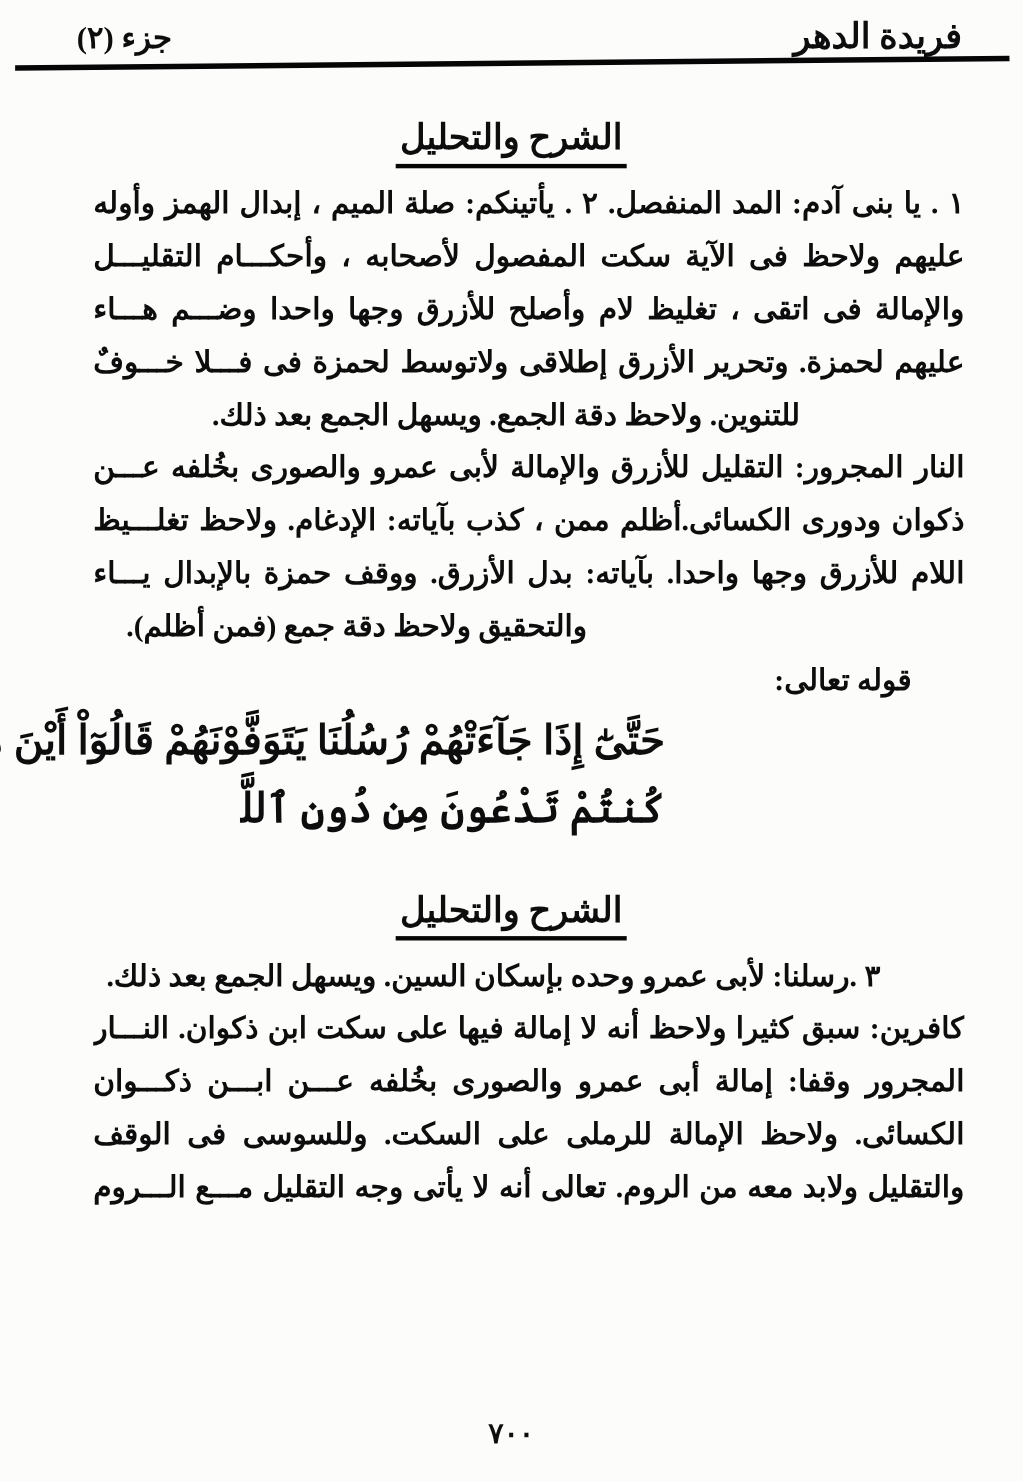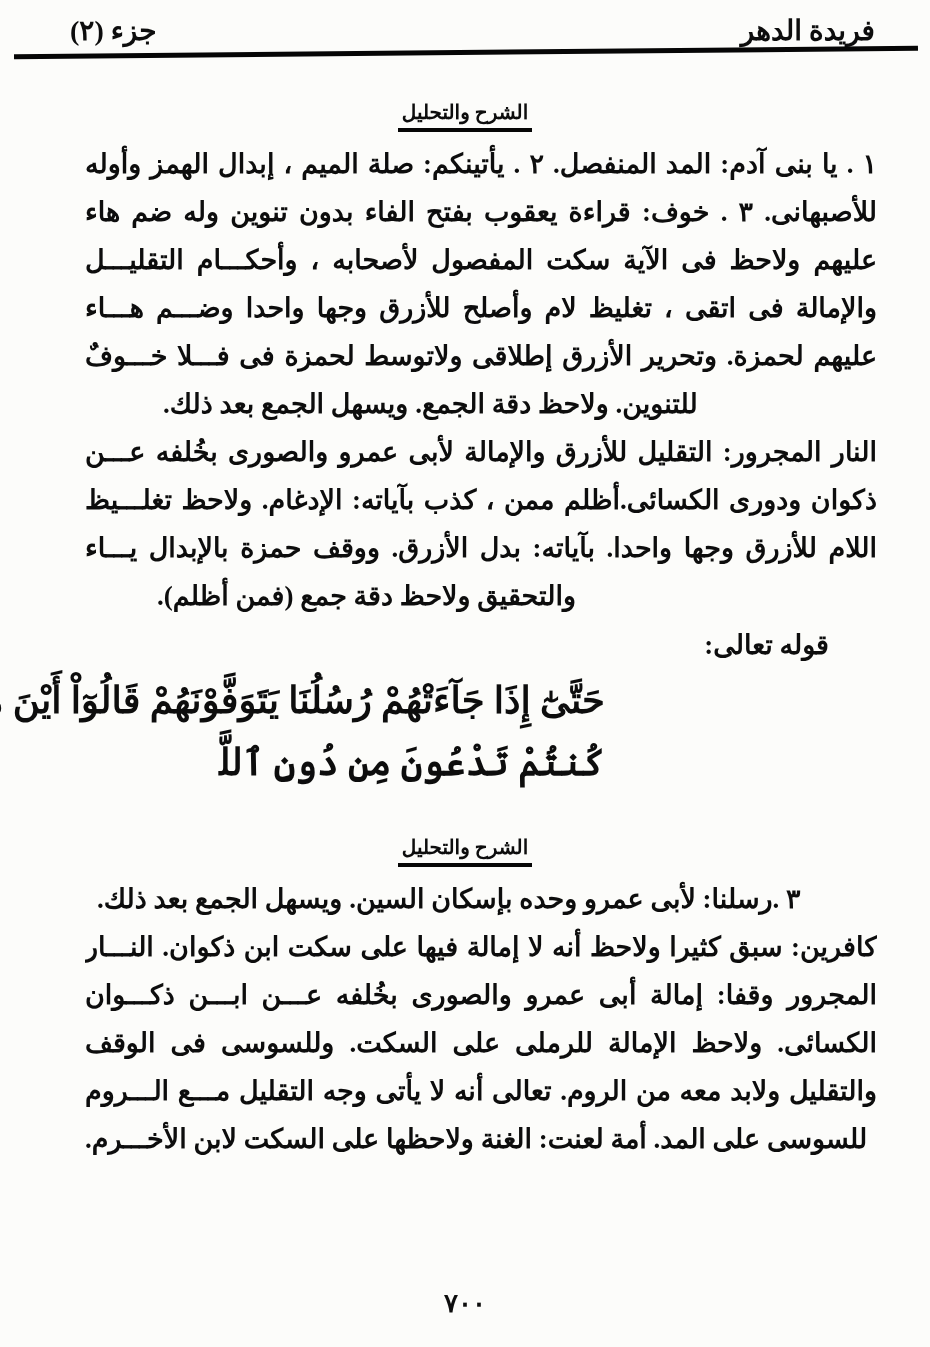--- a/index.html
+++ b/index.html
@@ -14,31 +14,31 @@
     font-family: "Liberation Serif", "DejaVu Serif", serif;
     overflow: hidden;
   }
   .header {
     display: flex;
     justify-content: space-between;
     align-items: baseline;
     padding: 14px 55px 0 70px;
     font-weight: bold;
   }
-  .book-title { font-size: 28px; }
+  .book-title { font-size: 32px; }
   .part-label { font-size: 28px; }
   .rule {
     border-top: 5px solid #060606;
     margin: 3px 12px 0 14px;
     transform: rotate(-0.55deg);
   }
   .section-heading {
     width: fit-content;
     margin: 44px auto 0 auto;
-    font-size: 20px;
+    font-size: 32px;
     font-weight: bold;
     border-bottom: 4px solid #060606;
     padding: 0 4px 3px 4px;
     line-height: 1.3;
   }
   .section-heading.second { margin-top: 40px; }
   .content {
     padding: 8px 53px 0 85px;
     font-size: 27px;
     font-weight: 700;
@@ -96,45 +96,43 @@
     <span class="book-title">فريدة الدهر</span>
     <span class="part-label">جزء (٢)</span>
   </div>
   <div class="rule"></div>
 
   <div class="section-heading">الشرح والتحليل</div>
 
   <div class="content">
 
     <div class="bline just">١ . يا بنى آدم: المد المنفصل. ٢ . يأتينكم: صلة الميم ، إبدال الهمز وأوله هنـــا</div>
-    <div class="bline just">للأصبهانى. ٣ . خوف: قراءة يعقوب بفتح الفاء بدون تنوين وله ضم هاء</div>
     <div class="bline just">عليهم ولاحظ فى الآية سكت المفصول لأصحابه ، وأحكـــام التقليـــل</div>
     <div class="bline just">والإمالة فى اتقى ، تغليظ لام وأصلح للأزرق وجها واحدا وضـــم هـــاء</div>
     <div class="bline just">عليهم لحمزة. وتحرير الأزرق إطلاقى ولاتوسط لحمزة فى فـــلا خـــوفٌ</div>
-    <div class="bline shifted" style="margin-left:78px">للتنوين. ولاحظ دقة الجمع. ويسهل الجمع بعد ذلك.</div>
+    <div class="bline shifted" style="margin-left:108px">للتنوين. ولاحظ دقة الجمع. ويسهل الجمع بعد ذلك.</div>
 
     <div class="bline just">النار المجرور: التقليل للأزرق والإمالة لأبى عمرو والصورى بخُلفه عـــن ابـــن</div>
     <div class="bline just">ذكوان ودورى الكسائى.أظلم ممن ، كذب بآياته: الإدغام. ولاحظ تغلـــيظ</div>
     <div class="bline just">اللام للأزرق وجها واحدا. بآياته: بدل الأزرق. ووقف حمزة بالإبدال يـــاء</div>
-    <div class="bline shifted" style="margin-left:72px">والتحقيق ولاحظ دقة جمع (فمن أظلم).</div>
+    <div class="bline shifted" style="margin-left:30px">والتحقيق ولاحظ دقة جمع (فمن أظلم).</div>
 
     <div class="bline qline">قوله تعالى:</div>
 
     <div class="verse-block">
       <div class="verse-line">حَتَّىٰٓ إِذَا جَآءَتْهُمْ رُسُلُنَا يَتَوَفَّوْنَهُمْ قَالُوٓاْ أَيْنَ مَا</div>
       <div class="verse-line">كُنتُمْ تَدْعُونَ مِن دُونِ ٱللَّهِۖ</div>
     </div>
   </div>
 
   <div class="section-heading second">الشرح والتحليل</div>
 
   <div class="content">
     <div class="bline shifted" style="margin-left:12px">٣ .رسلنا: لأبى عمرو وحده بإسكان السين. ويسهل الجمع بعد ذلك.</div>
     <div class="bline just">كافرين: سبق كثيرا ولاحظ أنه لا إمالة فيها على سكت ابن ذكوان. النـــار</div>
     <div class="bline just">المجرور وقفا: إمالة أبى عمرو والصورى بخُلفه عـــن ابـــن ذكـــوان ودورى</div>
     <div class="bline just">الكسائى. ولاحظ الإمالة للرملى على السكت. وللسوسى فى الوقف الفـــتح</div>
     <div class="bline just">والتقليل ولابد معه من الروم. تعالى أنه لا يأتى وجه التقليل مـــع الـــروم</div>
-    <div class="bline shifted" style="margin-left:0px">للسوسى على المد. أمة لعنت: الغنة ولاحظها على السكت لابن الأخـــرم.</div>
   </div>
 
   <div class="page-number">٧٠٠</div>
 
 </div>
 
 </body></html>

